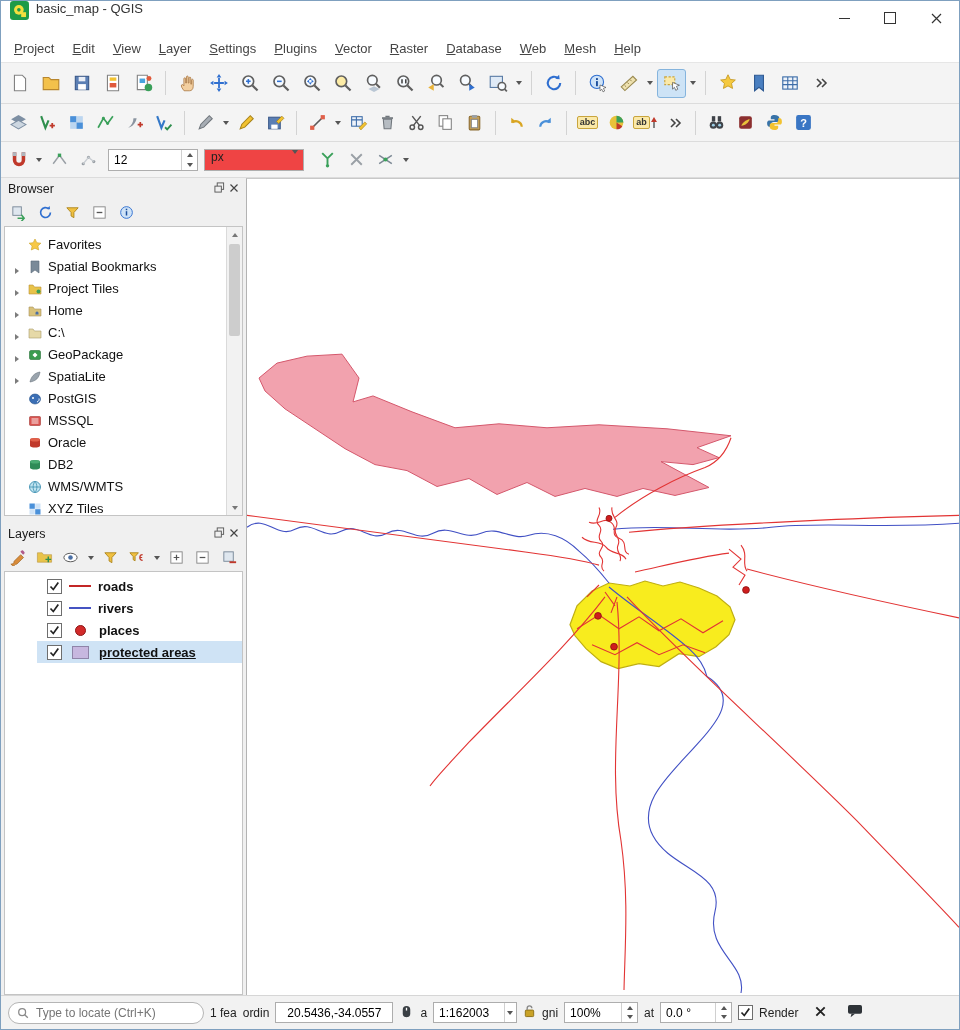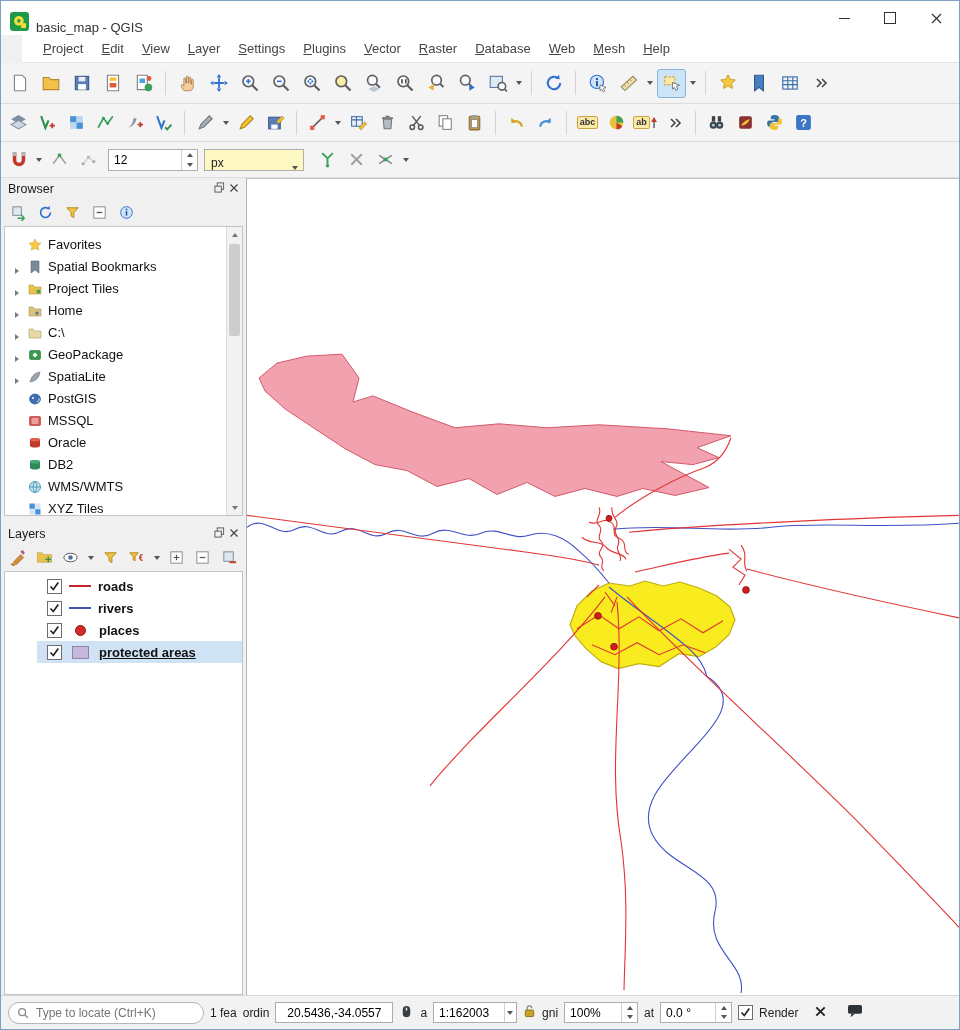--- a/index.html
+++ b/index.html
@@ -1,43 +1,43 @@
 <!DOCTYPE html>
 <html><head>
 <meta charset="utf-8">
 <style>
   html,body{margin:0;padding:0;background:#d7dde3;}
   .win{width:958px;height:1028px;border:1px solid #7fa0bf;background:#f0f0f0;display:flex;flex-direction:column;font-family:"Liberation Sans",sans-serif;overflow:hidden;}
   
-  .titlebar{height:34px;background:#fff;display:flex;align-items:flex-end;padding-left:9px;gap:7px;flex:0 0 auto;}
+  .titlebar{height:34px;background:#fff;display:flex;align-items:flex-start;padding-left:9px;gap:7px;flex:0 0 auto;}
   .title-text{font-size:13px;color:#333;}
   .wctrls{margin-left:auto;display:flex;height:100%;}
   .wbtn{width:46px;height:100%;display:flex;align-items:center;justify-content:center;color:#333;}
   .minbar{width:11px;height:1px;background:#333;display:inline-block;}
   .maxbox{width:10px;height:10px;border:1px solid #333;display:inline-block;}
   
-  .menubar{height:27px;background:#fff;border-bottom:1px solid #e6e6e6;display:flex;align-items:center;padding-left:12px;flex:0 0 auto;margin-left:21px;}
+  .menubar{height:27px;background:#fff;border-bottom:1px solid #e6e6e6;display:flex;align-items:center;padding-left:4px;flex:0 0 auto;}
   .mi{display:inline-block;padding:3px 9px;font-size:13px;color:#454545;}
   .mi::first-letter{text-decoration:underline;}
   
   .tb{display:flex;align-items:center;background:#f4f4f4;border-bottom:1px solid #dcdcdc;padding:0 4px;gap:2px;flex:0 0 auto;}
   .tb1{height:40px;}.tb2{height:37px;}.tb3{height:35px;}
   .tbi{width:29px;height:29px;display:flex;align-items:center;justify-content:center;border-radius:3px;flex:0 0 auto;}
   .tb2 .tbi,.tb3 .tbi{width:27px;height:26px;}
   .pressed{background:#cde3f6;border:1px solid #85b4dd;box-sizing:border-box;}
   .sep{width:1px;height:24px;background:#d3d3d3;margin:0 5px;flex:0 0 auto;}
   .dd{width:0;height:0;border-left:3.5px solid transparent;border-right:3.5px solid transparent;border-top:4px solid #555;margin:0 2px;flex:0 0 auto;}
   .gl{font-size:9px;font-weight:bold;color:#333;background:#fbe9a8;border:1px solid #c9a53d;padding:0 2px;border-radius:2px;line-height:11px;}
   .spinbox{display:flex;align-items:stretch;background:#fff;border:1px solid #aeaeae;height:22px;box-sizing:border-box;}
   .spinbox input{border:0;outline:0;width:62px;font-size:12px;padding:0 5px;font-family:inherit;}
   .spincol{width:15px;display:flex;flex-direction:column;border-left:1px solid #d0d0d0;}
   .spincol span{flex:1;display:flex;align-items:center;justify-content:center;}
   .tri-up{width:0;height:0;border-left:3px solid transparent;border-right:3px solid transparent;border-bottom:4px solid #555;}
   .tri-dn{width:0;height:0;border-left:3px solid transparent;border-right:3px solid transparent;border-top:4px solid #555;}
-  .combo{display:flex;align-items:flex-end;background:#fef9c3;border:1px solid #aeaeae;height:22px;box-sizing:border-box;padding-left:6px;font-size:12px;color:#222;}
+  .combo{display:flex;align-items:flex-start;background:#ef4444;border:1px solid #aeaeae;height:22px;box-sizing:border-box;padding-left:6px;font-size:12px;color:#222;}
   .combo .cdd{margin-left:auto;width:16px;display:flex;align-items:center;justify-content:center;}
   
   .main{flex:1;display:flex;min-height:0;}
   .leftcol{width:245px;flex:0 0 auto;display:flex;flex-direction:column;background:#f0f0f0;}
   .panel-h{height:21px;display:flex;align-items:center;padding:0 7px;font-size:12.5px;color:#1a1a1a;flex:0 0 auto;}
   .ph-btns{margin-left:auto;display:flex;gap:4px;align-items:center;}
   .ptools{height:27px;display:flex;align-items:center;gap:3px;padding:0 5px;flex:0 0 auto;}
   .pico{width:24px;height:22px;display:flex;align-items:center;justify-content:center;border-radius:2px;}
   .treewrap{flex:1;background:#fff;border:1px solid #c4c4c4;margin:0 3px 3px 3px;display:flex;min-height:0;}
   .tree{flex:1;padding-top:3px;min-width:0;}

